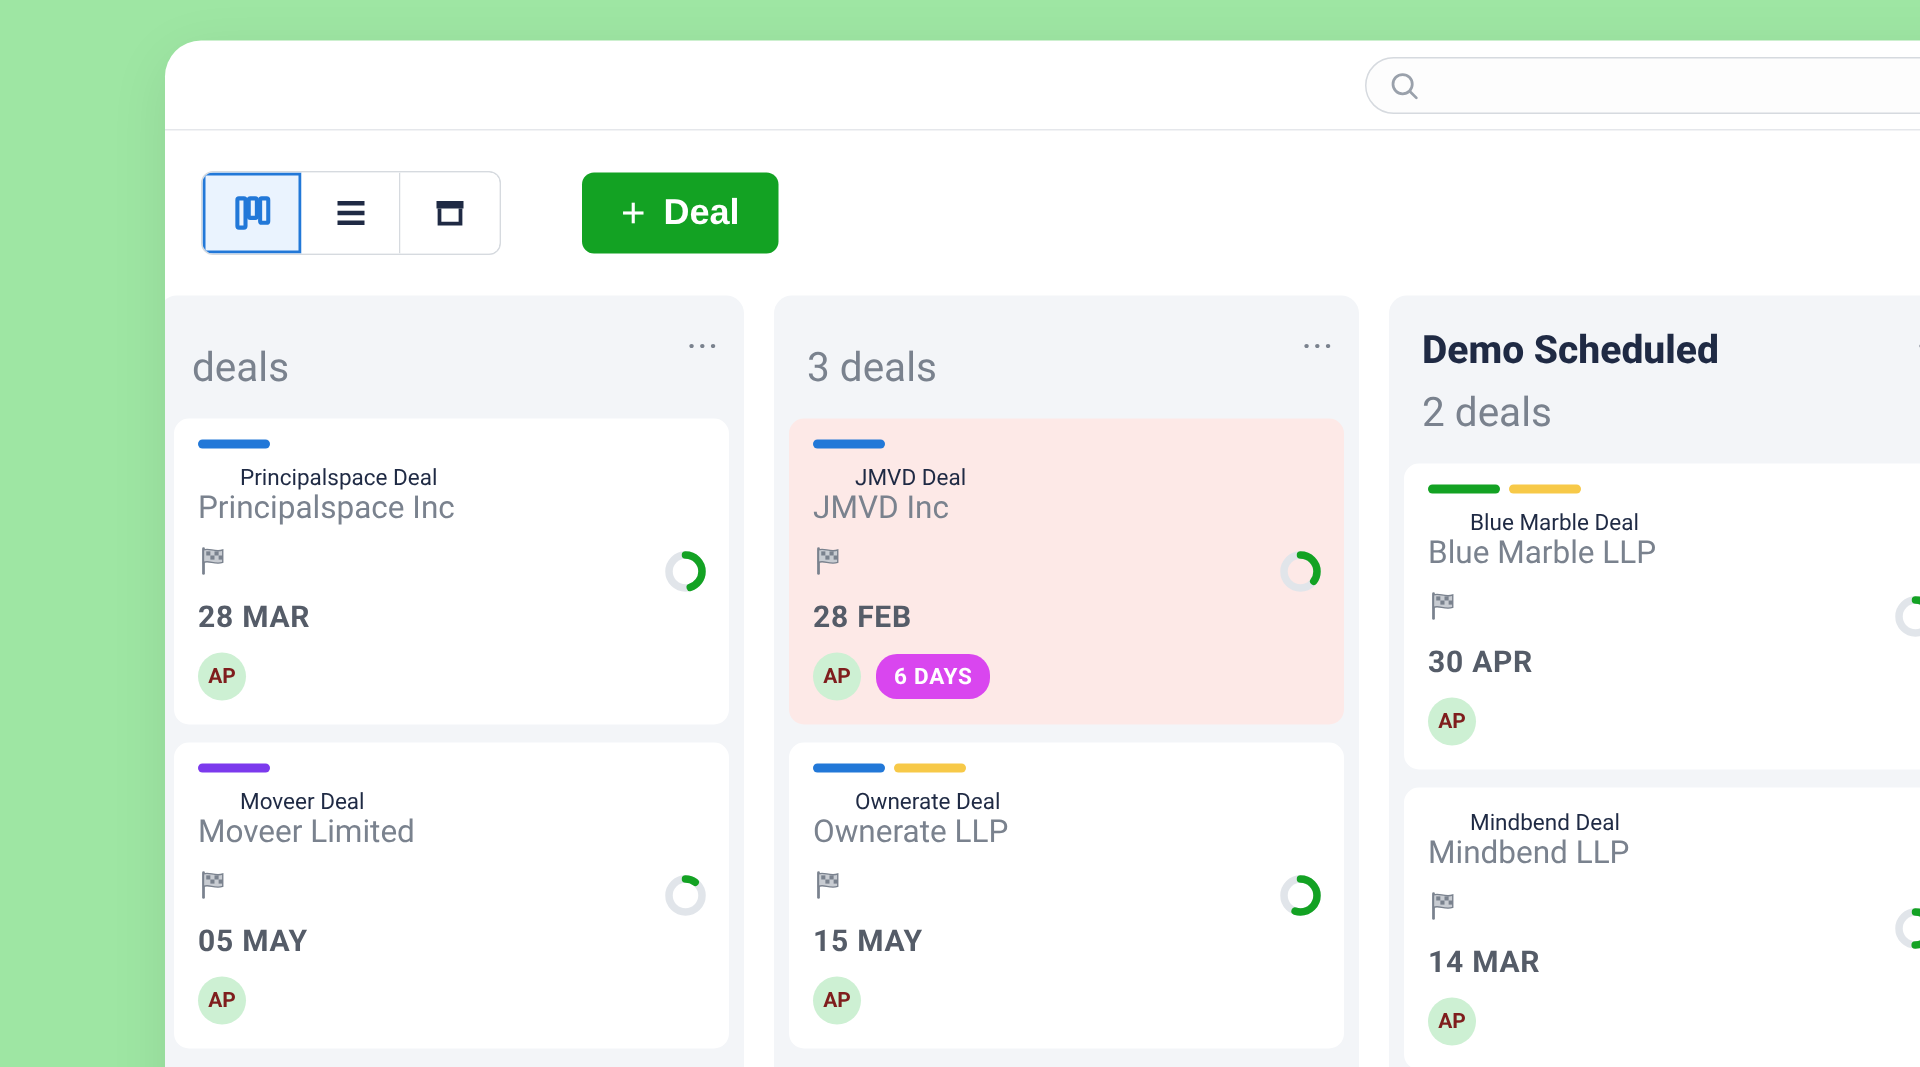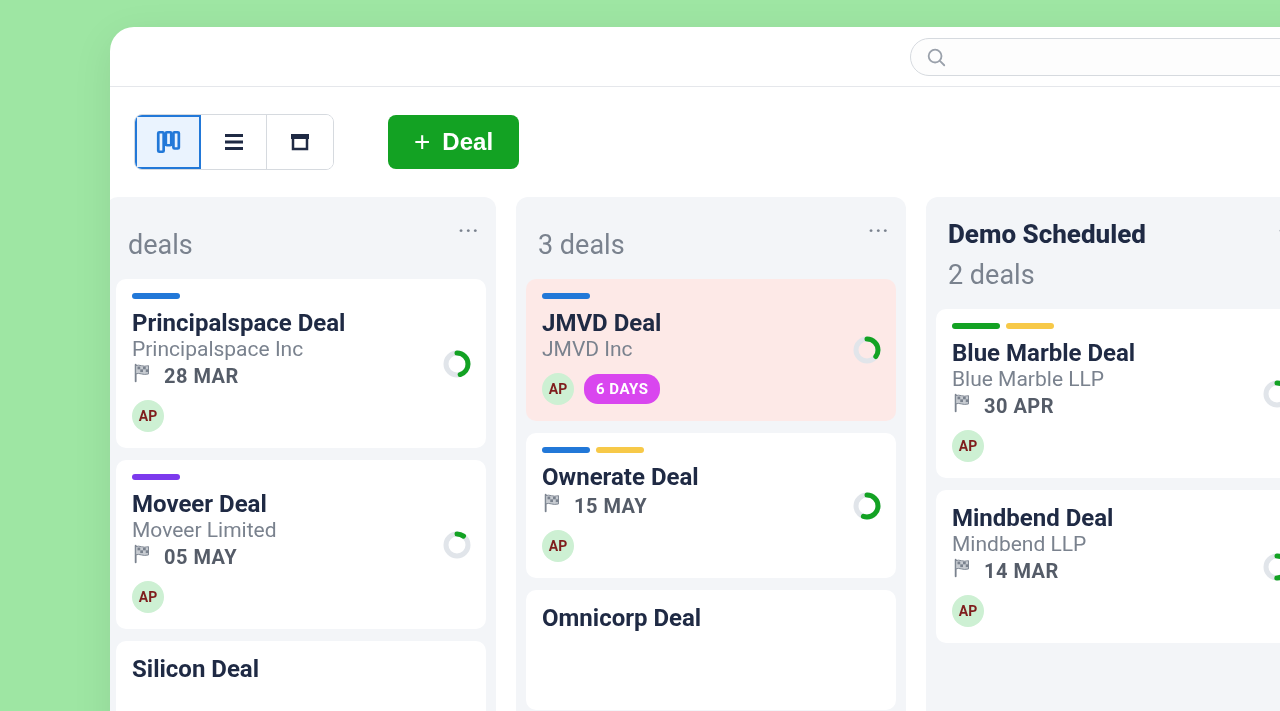--- a/index.html
+++ b/index.html
@@ -145,34 +145,36 @@
   .card.rot {
     background: #fde9e7;
   }
   .stripe-row { display: flex; gap: 6px; margin-bottom: 10px; height: 6px; }
   .stripe { width: 48px; height: 6px; border-radius: 3px; }
   .s-blue   { background: #2278d8; }
   .s-green  { background: #13a223; }
   .s-yellow { background: #f7c948; }
   .s-purple { background: #7c3aed; }
   .deal-name {
-    font-size: 24px;
-    font-weight: 700;
+    font-size: 15px;
+    font-weight: 400;
     color: #1f2a44;
+    margin-left: 28px;
   }
   .deal-company {
     font-size: 21px;
     color: #7a828e;
     margin-top: 0;
   }
   .meta-row {
     display: flex;
-    align-items: flex-end;
+    align-items: flex-start;
     gap: 10px;
-    margin-top: 1px;
+    margin-top: 12px;
+    flex-direction: column;
   }
   .flag-icon { color: #7a828e; }
   .date {
     font-size: 20px;
     font-weight: 700;
     color: #555c68;
     letter-spacing: 0.5px;
   }
   .chip-row {
     display: flex;
@@ -336,38 +338,50 @@
       <div class="col-menu">···</div>
     </div>
     <div class="cards">
           <div class="card rot">
       <div class="stripe-row">
               <span class="stripe s-blue"></span>
             </div>
       <div class="deal-name">JMVD Deal</div>
       <div class="deal-company">JMVD Inc</div>
 
+      <div class="meta-row">
+        <span><svg width="22" height="22" viewBox="0 0 24 24" fill="none" class="flag-icon">
+  <path d="M4 3v18" stroke="#7a828e" stroke-width="2" stroke-linecap="round"></path>
+  <path d="M4 4 C8 2, 12 6, 18 4 V13 C12 15, 8 11, 4 13 Z" fill="#c8ccd2" stroke="#7a828e" stroke-width="1"></path>
+  <rect x="6" y="5" width="3" height="3" fill="#7a828e"></rect>
+                  <rect x="12" y="5" width="3" height="3" fill="#7a828e"></rect>
+  <rect x="9" y="8" width="3" height="3" fill="#7a828e"></rect>
+                  <rect x="15" y="8" width="3" height="3" fill="#7a828e"></rect>
+</svg></span>
+        <span class="date">28 FEB</span>
+      </div>
 
       <div class="chip-row">
         <span class="avatar">AP</span>
         <span class="rot-pill">6 DAYS</span>
       </div>
       <span class="progress-ring">
     <svg width="30" height="30" viewBox="0 0 30 30">
       <circle cx="15" cy="15" r="11" stroke="#e1e5ea" stroke-width="5" fill="none"></circle>
       <circle cx="15" cy="15" r="11" stroke="#13a223" stroke-width="5" fill="none" stroke-dasharray="69.11503837897544" stroke-dashoffset="44.92477494633404" stroke-linecap="round" transform="rotate(-90 15 15)"></circle>
     </svg>
   </span>
     </div>
           <div class="card">
       <div class="stripe-row">
               <span class="stripe s-blue"></span>
               <span class="stripe s-yellow"></span>
             </div>
       <div class="deal-name">Ownerate Deal</div>
+      <div class="deal-company">Ownerate LLP</div>
 
       <div class="meta-row">
         <span><svg width="22" height="22" viewBox="0 0 24 24" fill="none" class="flag-icon">
   <path d="M4 3v18" stroke="#7a828e" stroke-width="2" stroke-linecap="round"></path>
   <path d="M4 4 C8 2, 12 6, 18 4 V13 C12 15, 8 11, 4 13 Z" fill="#c8ccd2" stroke="#7a828e" stroke-width="1"></path>
   <rect x="6" y="5" width="3" height="3" fill="#7a828e"></rect>
                   <rect x="12" y="5" width="3" height="3" fill="#7a828e"></rect>
   <rect x="9" y="8" width="3" height="3" fill="#7a828e"></rect>
                   <rect x="15" y="8" width="3" height="3" fill="#7a828e"></rect>
 </svg></span>

